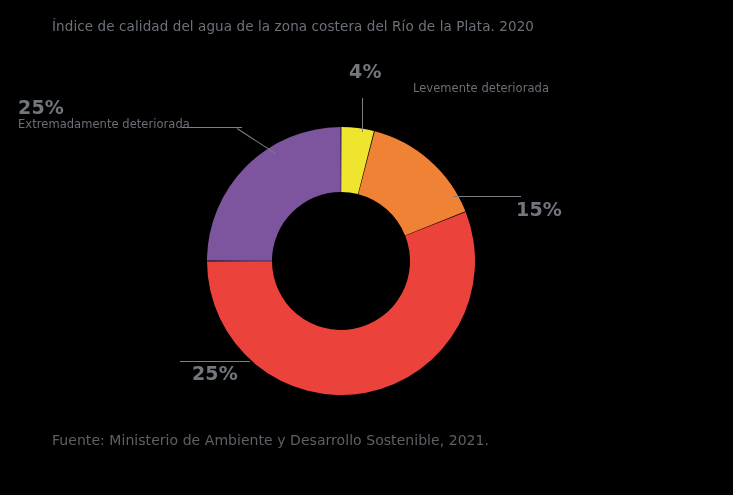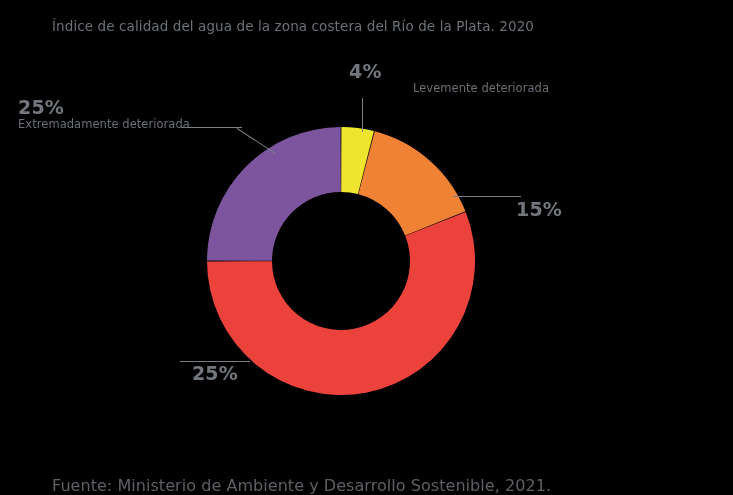--- a/index.html
+++ b/index.html
@@ -35,22 +35,22 @@
     color: #6c7178;
     font-weight: 400;
     line-height: 1.2;
     white-space: nowrap;
   }
 
   
   #source-note {
     position: absolute;
     left: 52px;
-    top: 476px;
-    font-size: 16px;
+    top: 432px;
+    font-size: 14px;
     color: #5d6065;
     letter-spacing: 0.05px;
     white-space: nowrap;
   }
 
   
   #donut-chart {
     position: absolute;
     left: 207px;
     top: 127px;

